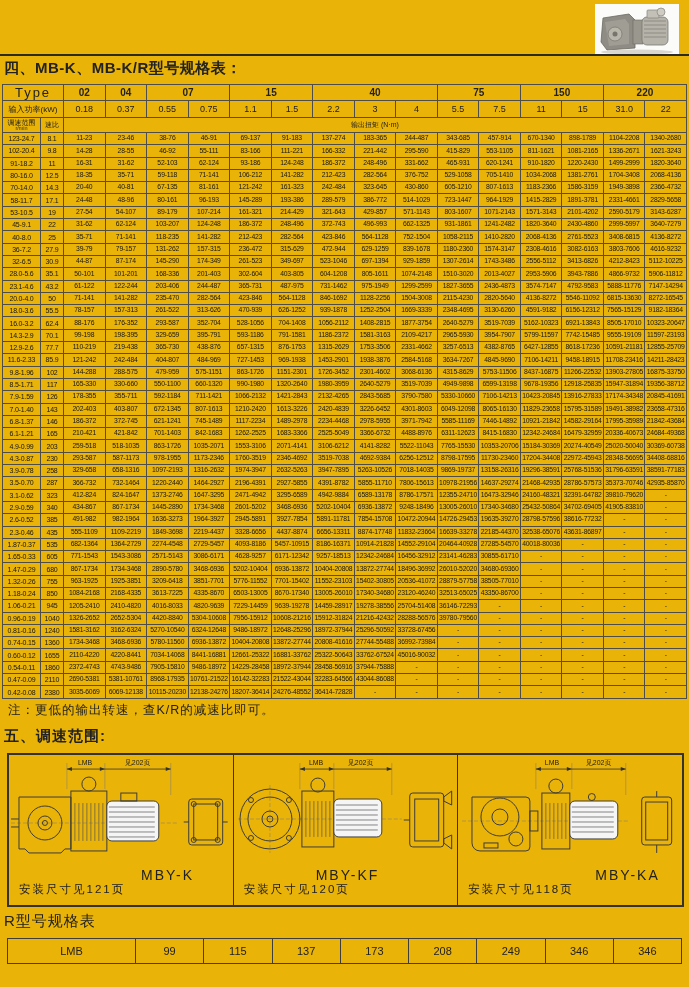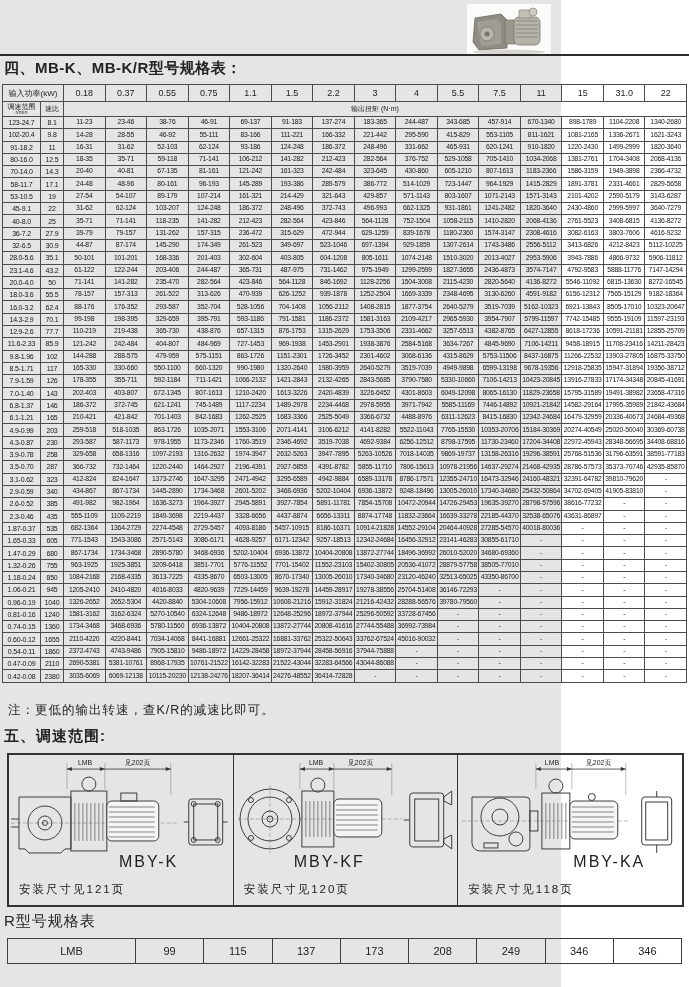--- a/index.html
+++ b/index.html
@@ -1,17 +1,17 @@
 <!DOCTYPE html>
 <html><head>
 <meta charset="utf-8">
 <style>
   html,body{margin:0;padding:0;}
   body{width:689px;height:987px;background:#ffffff;font-family:"Liberation Sans",sans-serif;color:#1c1c1c;overflow:hidden;}
-  .page{position:relative;width:561px;height:987px;background:#e5e5e5;}
+  .page{position:relative;width:689px;height:987px;background:#eab308;}
   .toprule{position:absolute;left:0;top:54px;width:689px;height:2px;background:#2b2b2b;}
   .photo{position:absolute;right:10px;top:4px;width:84px;height:52px;}
   .sec-title{position:absolute;left:4px;font-weight:bold;color:#222;}
   #title4{top:59px;font-size:15px;letter-spacing:0.5px;}
   #title5{top:727px;font-size:15px;letter-spacing:1px;}
   #titleLMB{top:912px;font-size:15px;font-weight:normal;letter-spacing:1px;}
   
   table.spec{position:absolute;left:2px;top:84px;width:685px;border-collapse:collapse;table-layout:fixed;}
   table.spec th,table.spec td{border:1px solid #4d4d4d;padding:0;text-align:center;vertical-align:middle;overflow:hidden;white-space:nowrap;}
   table.spec thead tr.r1 th{height:15px;font-size:10px;font-weight:bold;color:#222;}
@@ -25,21 +25,21 @@
   table.spec tbody td{font-size:6.8px;line-height:1;letter-spacing:-0.2px;color:#161616;}
   table.spec tbody td.c-range{font-size:7px;}
   table.spec tbody td.c-ratio{font-size:7px;}
   
   .note{position:absolute;left:8px;top:702px;font-size:12.5px;color:#222;letter-spacing:1px;}
   
   .diagrams{position:absolute;left:7px;top:753px;width:673px;height:150px;border:2px solid #333;display:flex;}
   .panel{position:relative;flex:1 1 33.33%;border-right:1.5px solid #333;}
   .panel:last-child{border-right:none;}
   .panel svg{position:absolute;left:0;top:0;width:100%;height:118px;}
-  .model-label{position:absolute;font-size:16px;letter-spacing:2px;color:#222;bottom:34px;}
+  .model-label{position:absolute;font-size:14px;letter-spacing:2px;color:#222;bottom:22px;margin-left:22px;}
   .p1 .model-label{left:110px;}
   .p2 .model-label{left:60px;text-align:center;}
   .p3 .model-label{left:115px;}
   .install-note{position:absolute;left:10px;bottom:8px;font-size:11.5px;letter-spacing:2px;color:#222;}
   .dim-text{font-size:7px;fill:#222;}
   .dwg{stroke:#3c3c3c;stroke-width:1;fill:none;}
   .dwg-fill{stroke:#3c3c3c;stroke-width:1;fill:#f5f5f5;}
   .fin{stroke:#555;stroke-width:0.7;}
   .cl{stroke:#777;stroke-width:0.5;stroke-dasharray:4 2;}
   
@@ -74,20 +74,32 @@
   <div class="toprule"></div>
 
   <div id="title4" class="sec-title">四、MB-K、MB-K/R型号规格表：</div>
 
   <table class="spec">
     <colgroup>
       <col style="width:38px">
         <col style="width:23px">
     </colgroup>
     <thead>
+      <tr class="r1">
+        <th colspan="2" rowspan="1" class="type-cell">Type</th>
+
+      <th colspan="1">02</th>
+          <th colspan="1">04</th>
+          <th colspan="2">07</th>
+          <th colspan="2">15</th>
+          <th colspan="3">40</th>
+          <th colspan="2">75</th>
+          <th colspan="2">150</th>
+          <th colspan="2">220</th>
+        </tr>
       <tr class="r2">
         <th colspan="2" class="pwr-label">输入功率(kW)</th>
 
       <th>0.18</th>
           <th>0.37</th>
           <th>0.55</th>
           <th>0.75</th>
           <th>1.1</th>
           <th>1.5</th>
           <th>2.2</th>

